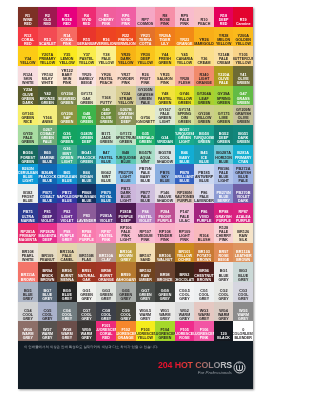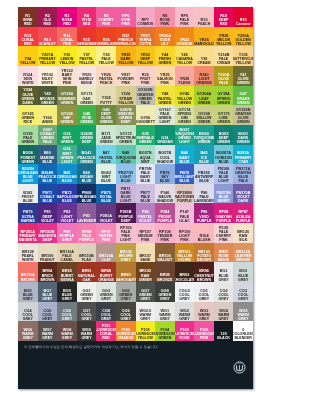--- a/index.html
+++ b/index.html
@@ -843,20 +843,26 @@
         <div class="code">120</div>
         <div class="nm">BLACK</div>
       </div>
       <div class="cell fgd" style="background: rgb(255, 255, 255);">
         <div class="code">0</div>
         <div class="nm">COLORLESS BLENDER</div>
       </div>
     </div>
   <div id="panel">
     <div id="note">이 인쇄물에서의 색상은 인쇄 특성으로 실제마커의 색상과 다소 차이가 있을 수 있습니다.</div>
+    <div id="brand">
+      <div id="brandline">
+        <span class="num">204</span><span class="sp">&nbsp;</span><span class="hot">HOT</span><span class="sp">&nbsp;</span><span class="col">COLORS</span>
+      </div>
+      <div id="tagline">For Professionals</div>
+    </div>
     <svg id="logo" viewBox="0 0 40 40">
       <circle cx="20" cy="20" r="17" fill="none" stroke="#d8dade" stroke-width="3"></circle>
       <path d="M11 13 L11 24 Q11 30 20 30 Q29 30 29 24 L29 13" fill="none" stroke="#d8dade" stroke-width="3.2"></path>
       <path d="M20 13 L20 27" fill="none" stroke="#d8dade" stroke-width="2.6"></path>
       <path d="M14 8 Q20 5 26 8" fill="none" stroke="#aab0b6" stroke-width="1.6"></path>
     </svg>
   </div>
 </div>
 
 </body></html>

